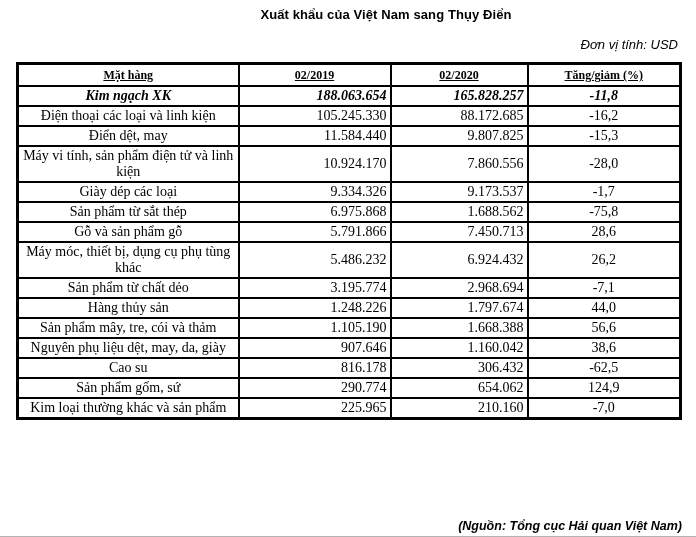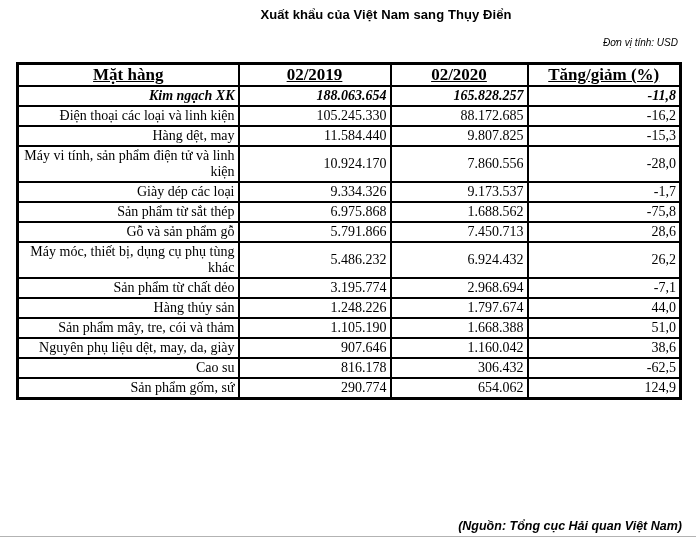--- a/index.html
+++ b/index.html
@@ -26,62 +26,62 @@
     font-size: 13px;
     letter-spacing: 0.1px;
     padding-left: 38px;
   }
   .unit-note {
     position: absolute;
     top: 37px;
     right: 18px;
     font-family: "Liberation Sans", sans-serif;
     font-style: italic;
-    font-size: 10px;
+    font-size: 13px;
     margin-left: 39px;
   }
   table.exports {
     position: absolute;
     top: 62px;
     left: 16px;
     width: 663px;
     border-collapse: collapse;
     table-layout: fixed;
     border: 3px solid #000;
   }
   table.exports th,
   table.exports td {
     border: 2px solid #000;
     overflow: hidden;
   }
   table.exports th {
-    font-size: 17px;
+    font-size: 12px;
     font-weight: bold;
     text-decoration: underline;
     text-align: center;
     padding: 2px 2px;
     line-height: 16px;
   }
   table.exports td {
     font-size: 14px;
     line-height: 16px;
     padding: 1px 3px;
     vertical-align: middle;
   }
   td.cell-label {
-    text-align: right;
+    text-align: center;
     padding-left: 3px;
     padding-right: 4px;
   }
   td.cell-num {
     text-align: right;
     padding-right: 5px;
   }
   td.cell-pct {
-    text-align: right;
+    text-align: center;
     padding-right: 4px;
   }
   tr.summary-row td {
     font-weight: bold;
     font-style: italic;
   }
   .source-note {
     position: absolute;
     top: 519px;
     right: 14px;
@@ -127,21 +127,21 @@
       <td class="cell-num">165.828.257</td>
       <td class="cell-pct">-11,8</td>
     </tr>
     <tr>
       <td class="cell-label">Điện thoại các loại và linh kiện</td>
       <td class="cell-num">105.245.330</td>
       <td class="cell-num">88.172.685</td>
       <td class="cell-pct">-16,2</td>
     </tr>
     <tr>
-      <td class="cell-label">Hàng dệt, may</td>
+      <td class="cell-label">Điển dệt, may</td>
       <td class="cell-num">11.584.440</td>
       <td class="cell-num">9.807.825</td>
       <td class="cell-pct">-15,3</td>
     </tr>
     <tr>
       <td class="cell-label">Máy vi tính, sản phẩm điện tử và linh kiện</td>
       <td class="cell-num">10.924.170</td>
       <td class="cell-num">7.860.556</td>
       <td class="cell-pct">-28,0</td>
     </tr>
@@ -178,37 +178,43 @@
     <tr>
       <td class="cell-label">Hàng thủy sản</td>
       <td class="cell-num">1.248.226</td>
       <td class="cell-num">1.797.674</td>
       <td class="cell-pct">44,0</td>
     </tr>
     <tr>
       <td class="cell-label">Sản phẩm mây, tre, cói và thảm</td>
       <td class="cell-num">1.105.190</td>
       <td class="cell-num">1.668.388</td>
-      <td class="cell-pct">51,0</td>
+      <td class="cell-pct">56,6</td>
     </tr>
     <tr>
       <td class="cell-label">Nguyên phụ liệu dệt, may, da, giày</td>
       <td class="cell-num">907.646</td>
       <td class="cell-num">1.160.042</td>
       <td class="cell-pct">38,6</td>
     </tr>
     <tr>
       <td class="cell-label">Cao su</td>
       <td class="cell-num">816.178</td>
       <td class="cell-num">306.432</td>
       <td class="cell-pct">-62,5</td>
     </tr>
     <tr>
       <td class="cell-label">Sản phẩm gốm, sứ</td>
       <td class="cell-num">290.774</td>
       <td class="cell-num">654.062</td>
       <td class="cell-pct">124,9</td>
     </tr>
+    <tr>
+      <td class="cell-label">Kim loại thường khác và sản phẩm</td>
+      <td class="cell-num">225.965</td>
+      <td class="cell-num">210.160</td>
+      <td class="cell-pct">-7,0</td>
+    </tr>
   </tbody>
 </table>
 
 <div class="source-note">(Nguồn: Tổng cục Hải quan Việt Nam)</div>
 <div class="bottom-divider"></div>
 
 </body></html>

